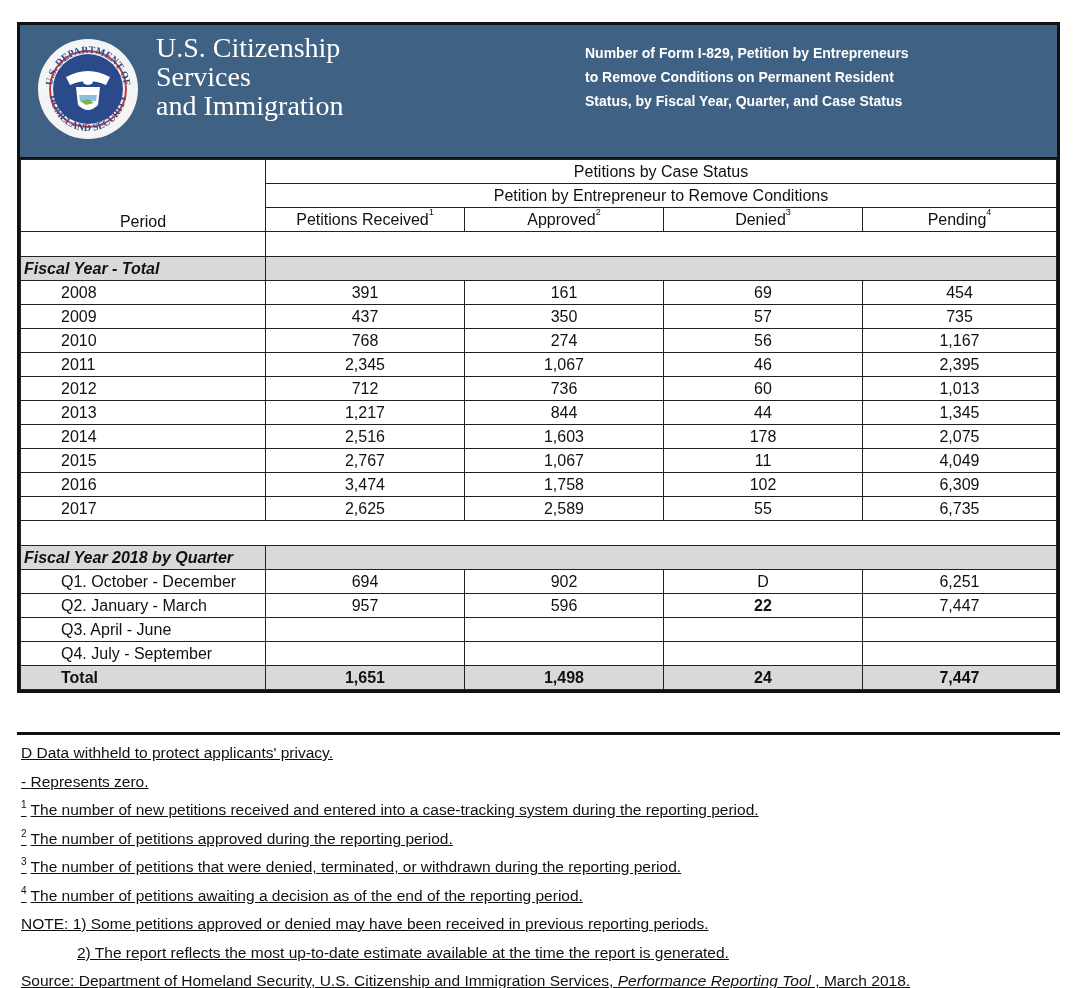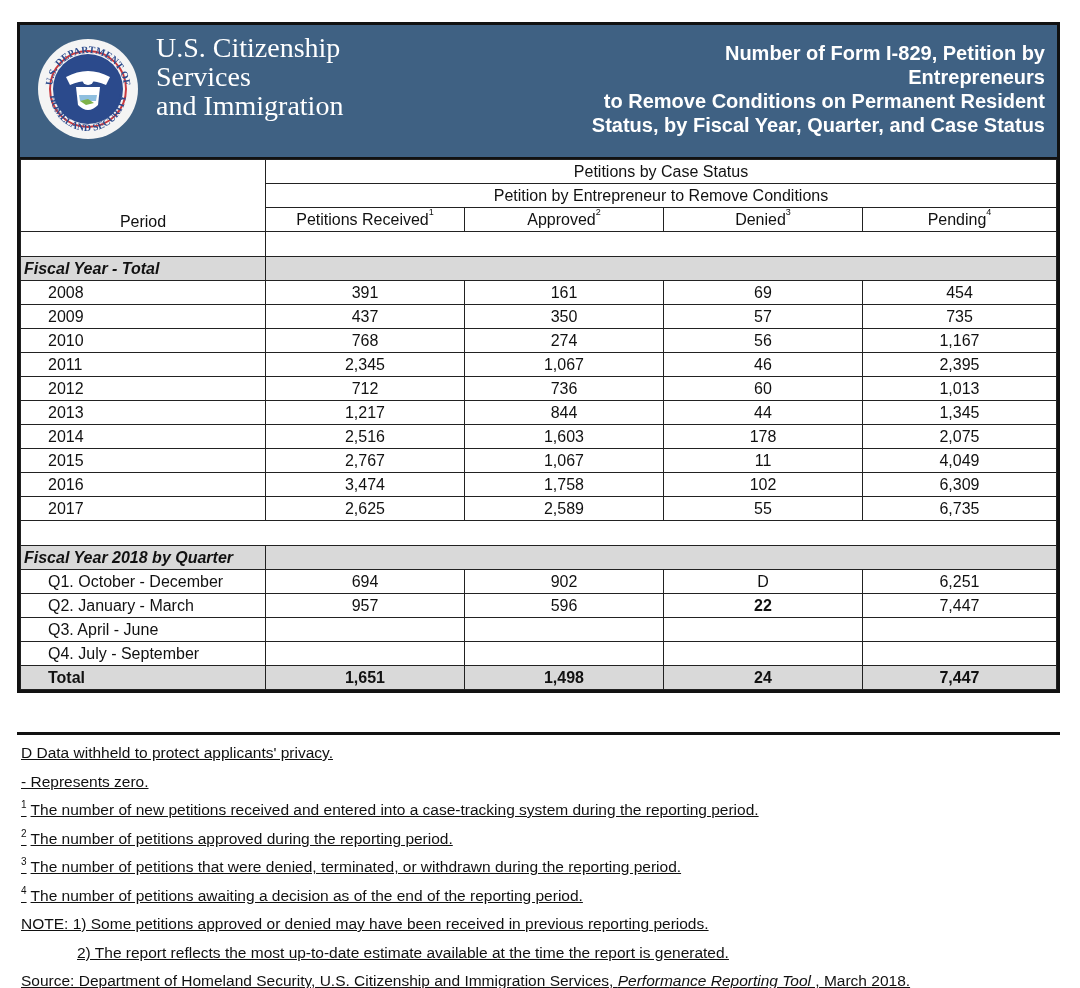--- a/index.html
+++ b/index.html
@@ -2,30 +2,30 @@
 <html><head>
 <meta charset="utf-8">
 <style>
   html, body { margin:0; padding:0; background:#ffffff; }
   body { width:1080px; height:988px; position:relative; font-family:"Liberation Sans", sans-serif; color:#111; }
   .frame { position:absolute; left:17px; top:22px; width:1043px; border:3px solid #111; box-sizing:border-box; }
   .banner { height:132px; background:#3f6183; position:relative; border-bottom:2px solid #111; }
   .seal { position:absolute; left:16px; top:12px; width:104px; height:104px; }
   .agency { position:absolute; left:136px; top:8px; color:#ffffff; font-family:"Liberation Serif", serif; font-size:28px; line-height:29px; }
   .agency div { white-space:nowrap; }
-  .report-title { position:absolute; right:12px; top:16px; width:460px; text-align:right; color:#ffffff; font-weight:bold; font-size:20px; line-height:24px; }
+  .report-title { position:absolute; right:12px; top:16px; width:460px; color:#ffffff; font-weight:bold; font-size:14px; line-height:24px; }
   table { border-collapse:collapse; width:100%; table-layout:fixed; font-size:16px; }
   td, th { border:1.5px solid #222; padding:0 3px; height:24px; box-sizing:border-box; font-weight:normal; }
   .c-period { width:245px; }
   .c-rec { width:199px; }
   .c-app { width:199px; }
   .c-den { width:199px; }
   .hdr-center { text-align:center; }
   .num { text-align:center; }
-  .label-indent { padding-left:27px; }
+  .label-indent { padding-left:40px; }
   .section td { background:#d9d9d9; }
   .section .sec-label { font-weight:bold; font-style:italic; }
   .total td { background:#d9d9d9; font-weight:bold; }
   .blank td { height:25px; }
   sup { font-size:9px; vertical-align:top; position:relative; top:-4px; }
   .notes { position:absolute; left:17px; top:732px; width:1043px; border-top:3px solid #111; padding-top:4px; font-size:15.5px; line-height:28.5px; }
   .notes .line { white-space:nowrap; padding-left:4px;text-decoration:underline; }
   .notes .indent { padding-left:60px; }
   .notes sup { font-size:10px; top:-5px; margin-right:4px; }
   .italic { font-style:italic; }

